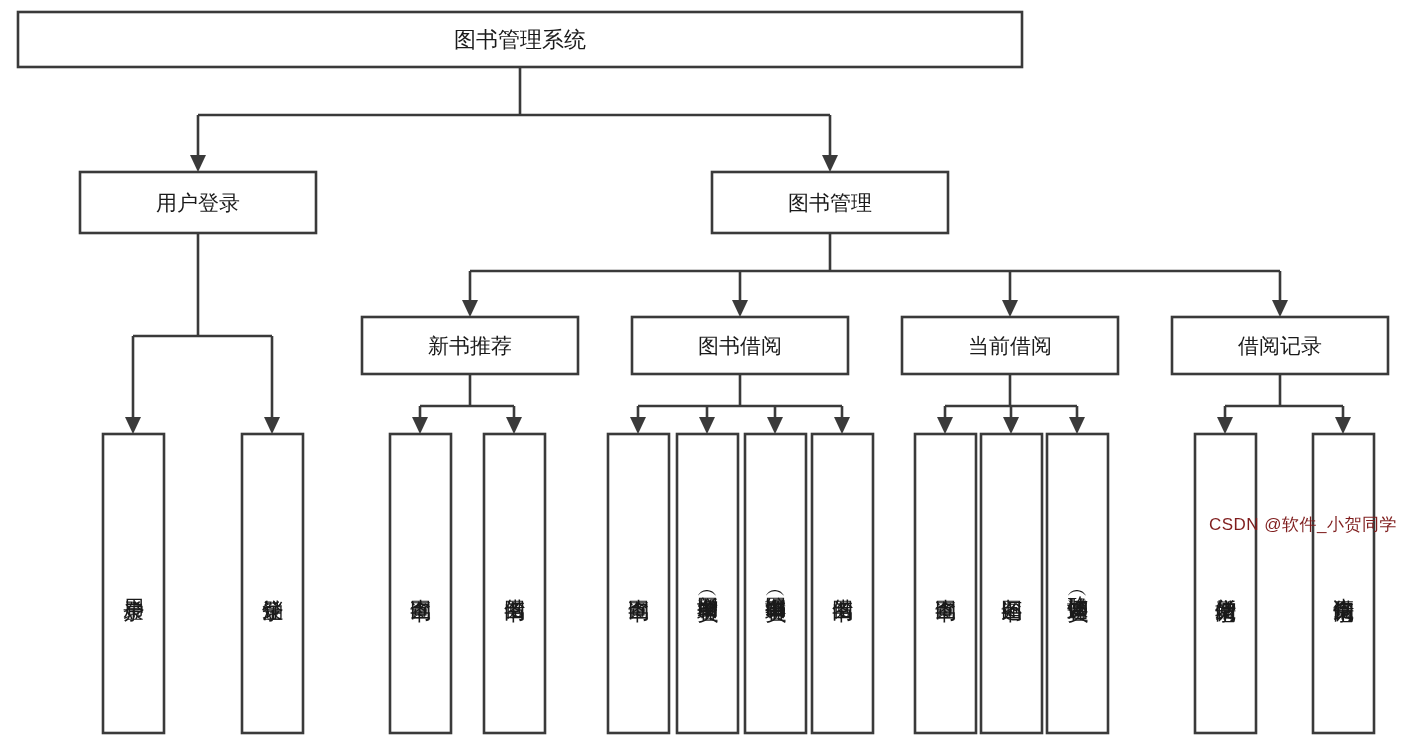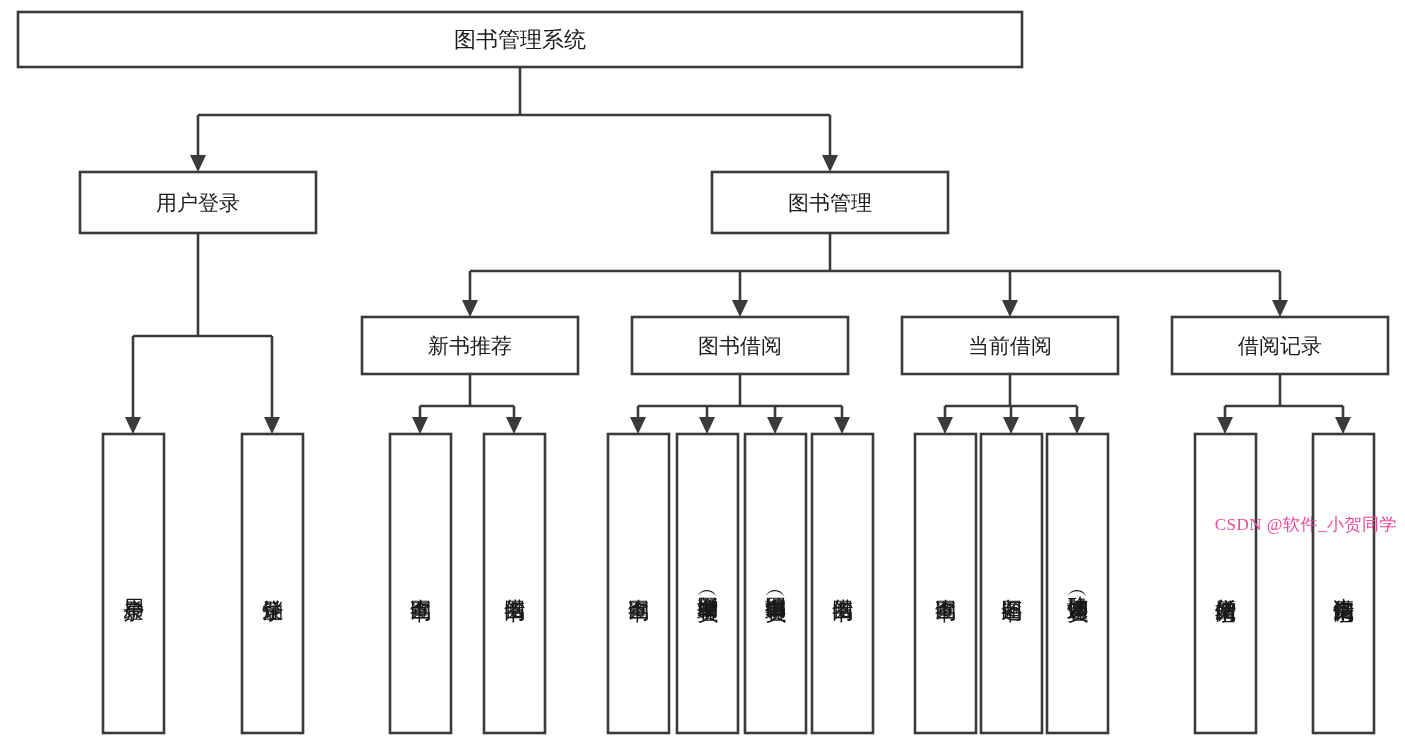--- a/index.html
+++ b/index.html
@@ -66,23 +66,23 @@
     letter-spacing: 1px;
     color: #1a1a1a;
     white-space: nowrap;
     pointer-events: none;
     user-select: none;
   }
   .watermark {
     position: absolute;
     right: 8px;
     bottom: 6px;
-    font-family: Liberation Serif, serif;
+    font-family: Liberation Sans, sans-serif;
     font-size: 17px;
-    color: #ec4899;
+    color: #7f1d1d;
     letter-spacing: 0.5px;
     user-select: none;
   }
 </style>
 </head>
 <body>
 
 <div id="diagram-root">
 
   <svg class="diagram-canvas" viewBox="0 0 1405 747">

